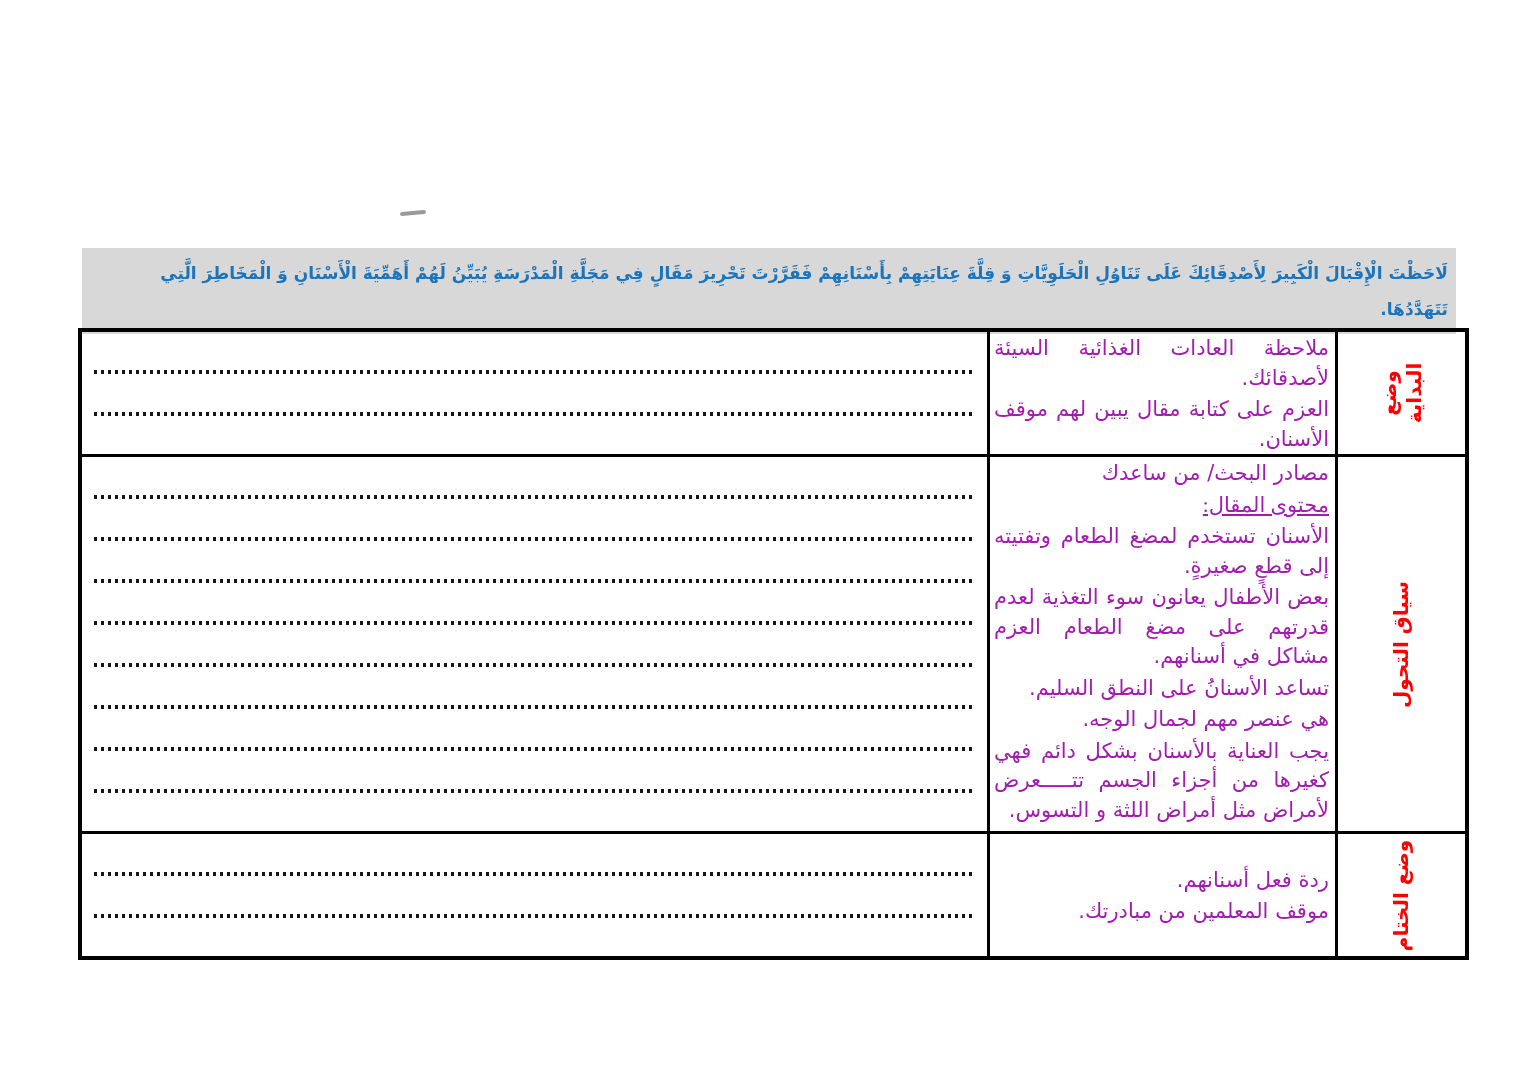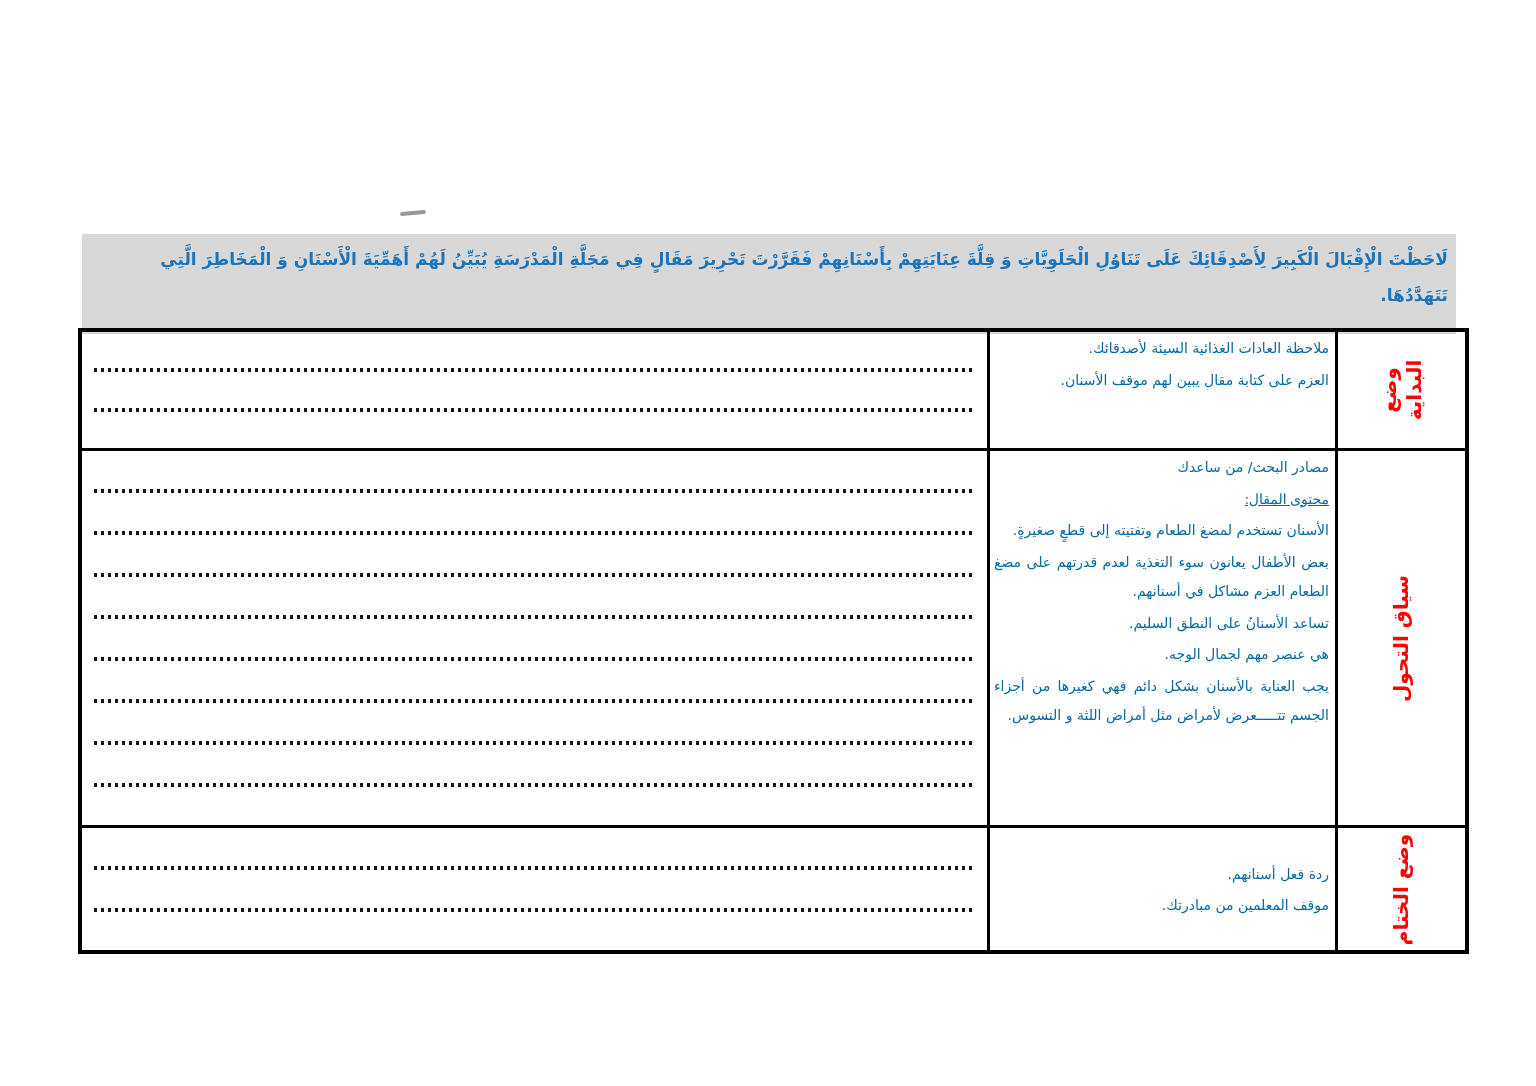--- a/index.html
+++ b/index.html
@@ -1,41 +1,41 @@
 <!DOCTYPE html>
 <html lang="ar"><head>
 <meta charset="utf-8">
 <style>
   html,body{margin:0;padding:0;background:#ffffff;}
   body{width:1536px;height:1086px;position:relative;font-family:"DejaVu Sans",sans-serif;overflow:hidden;}
 
   .stray-mark{position:absolute;left:400px;top:211px;width:26px;height:4px;background:#9a9a9a;border-radius:2px;transform:rotate(-5deg);}
 
-  .instructions{position:absolute;left:82px;top:234px;width:1358px;background:#d8d8d8;color:#1b75bc;
-    font-weight:bold;font-size:17px;direction:rtl;text-align:right;padding:7px 8px 21px 8px;line-height:36px;}
+  .instructions{position:absolute;left:82px;top:248px;width:1358px;background:#d8d8d8;color:#1b75bc;
+    font-weight:bold;font-size:17px;direction:rtl;text-align:right;padding:7px 8px 7px 8px;line-height:36px;}
   .instructions .iline{white-space:normal;}
 
   table.doc-table{position:absolute;left:78px;top:328px;border-collapse:collapse;direction:rtl;table-layout:fixed;}
   table.doc-table{border:4px solid #000;}
   table.doc-table td{border:3px solid #000;padding:0;vertical-align:top;}
 
   td.label-cell{width:80px;}
   td.prompt-cell{width:345px;}
   td.lines-cell{width:905px;}
 
   tr.r1 td{height:116px;}
   tr.r2 td{height:374px;margin-left:40px;}
   tr.r3 td{height:122px;}
 
   .vcenter{height:100%;display:flex;align-items:center;justify-content:center;}
   .vlabel{transform:rotate(-90deg);color:#ff0000;font-weight:bold;font-size:20px;line-height:25px;text-align:center;}
   tr.r1 .vlabel{width:68px;}
   tr.r2 .vlabel,tr.r3 .vlabel{white-space:nowrap;}
 
-  .prompt-cell p{margin:0;padding:2px 6px 0 4px;font-size:14px;line-height:29.5px;color:#0369a1;
+  .prompt-cell p{margin:0;padding:2px 6px 0 4px;font-size:21px;line-height:29.5px;color:#a21caf;
     direction:rtl;text-align:justify;}
   .prompt-cell p.u{text-decoration:underline;font-family:Liberation Serif, serif;}
   tr.r3 td.prompt-cell{vertical-align:middle;}
 
   .lines-wrap{height:100%;display:flex;flex-direction:column;justify-content:space-evenly;padding:0 12px;box-sizing:border-box;}
   .wline{height:4px;background:repeating-linear-gradient(90deg,#161616 0 3px,transparent 3px 7px);}
 </style>
 </head>
 <body>
 

